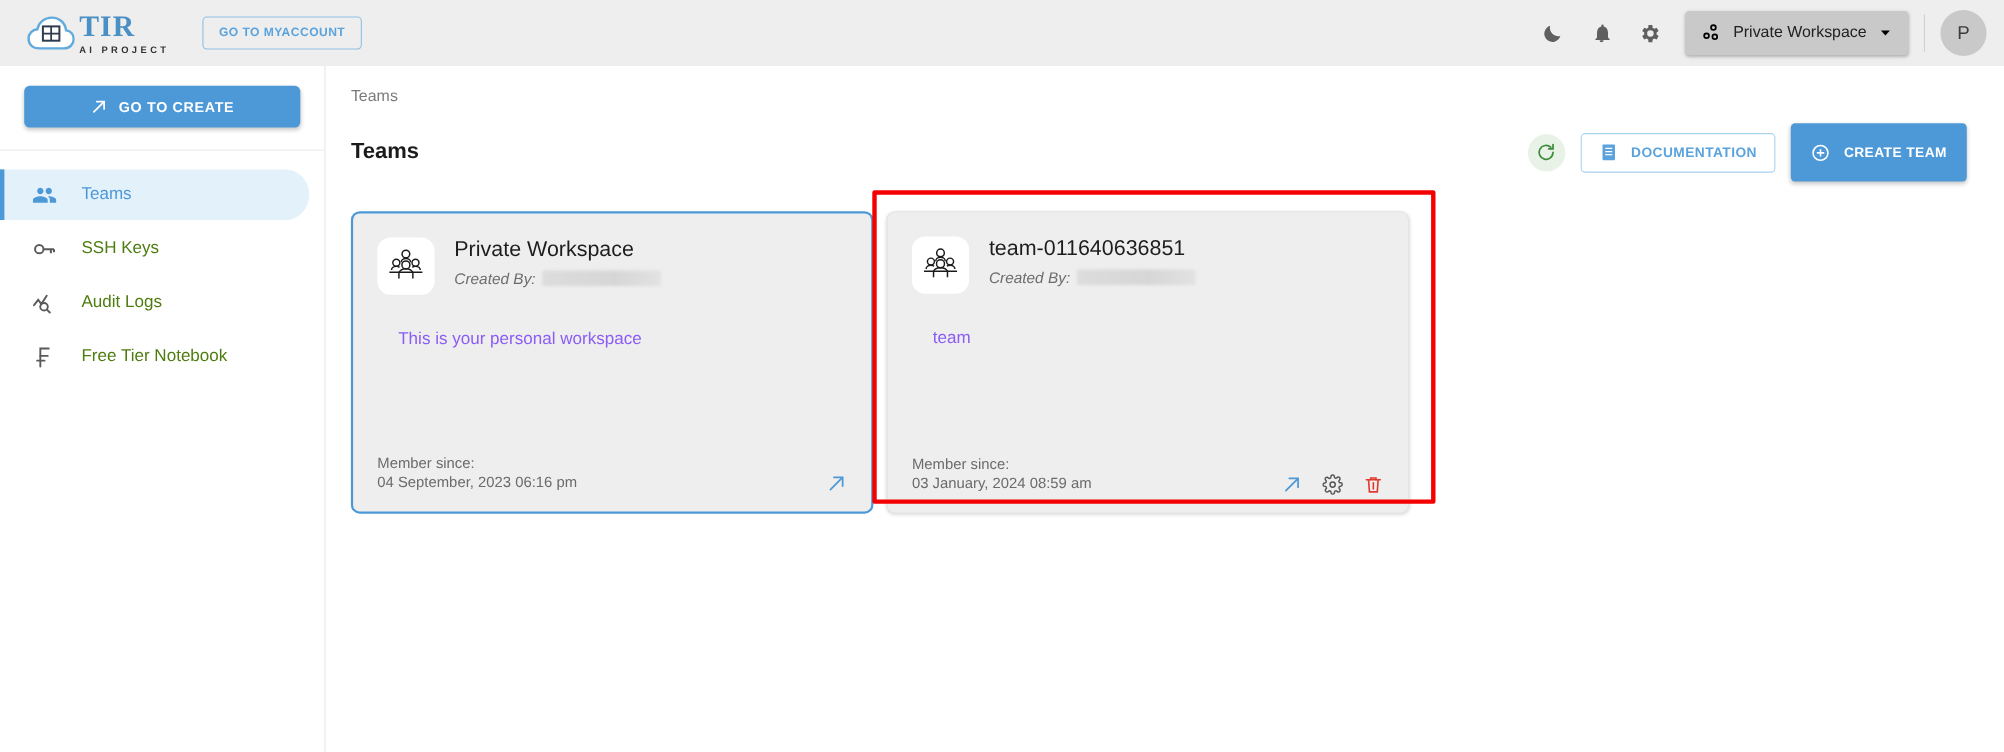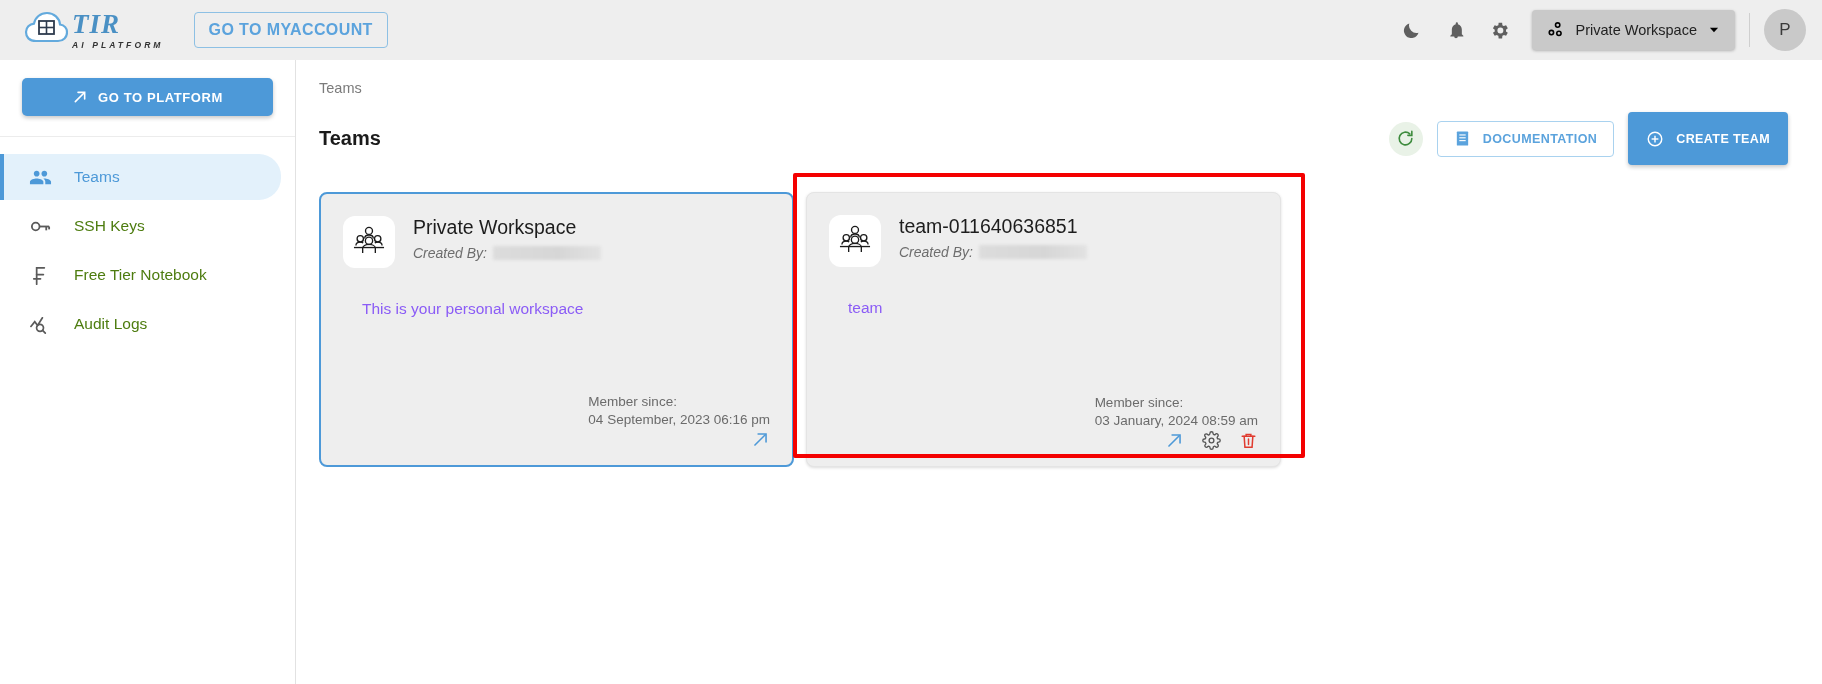--- a/index.html
+++ b/index.html
@@ -11,37 +11,37 @@
     overflow: hidden;
   }
   .app { position: relative; width: 1822px; height: 684px; background:#fff; }
 
   
   .topbar {
     position: absolute; top: 0; left: 0; width: 1822px; height: 60px;
     background: #eeeeee;
     display: flex; align-items: center;
   }
-  .logo-wrap { display: flex; align-items: flex-start; margin-left: 24px; font-style: italic; }
+  .logo-wrap { display: flex; align-items: flex-end; margin-left: 24px; }
   .logo-mark { width: 44px; height: 36px; position: relative; }
   .logo-text { margin-left: 4px; }
   .logo-tir {
     font-family: "Liberation Serif", serif;
     font-size: 27px; font-weight: bold; color: #4a90c4;
     letter-spacing: 1px; line-height: 1;
   }
   .logo-sub {
     font-size: 8.5px; font-weight: bold; color: #333;
     letter-spacing: 3.1px; margin-top: 2px;
   }
   .btn-myaccount {
     margin-left: 30px;
     border: 1px solid #8dc0e4; border-radius: 4px;
     background: transparent; color: #5ba3dd;
-    font-size: 16px; font-weight: bold; letter-spacing: .4px;
+    font-size: 11px; font-weight: bold; letter-spacing: .4px;
     padding: 8px 14px; cursor: pointer;
     font-family: "Liberation Sans", sans-serif;
   }
   .topbar-right {
     margin-left: auto; display: flex; align-items: center; height: 100%;
     padding-right: 16px;
   }
   .icon-btn {
     width: 44px; height: 44px; display: flex; align-items: center; justify-content: center;
     cursor: pointer; color: #5f5f5f;
@@ -135,21 +135,21 @@
   .created-by {
     margin-top: 7px; font-size: 14px; color: #6d6d6d; font-style: italic;
     display: flex; align-items: center; gap: 6px;
   }
   .redact {
     display: inline-block; width: 108px; height: 14px; border-radius: 2px;
     background: linear-gradient(90deg, #dcdcdc, #d6d6d6 60%, #e2e2e2);
     filter: blur(1.6px);
   }
   .card-desc { margin-top: 32px; padding-left: 19px; font-size: 15.5px; color: #8b5cf6; }
-  .card-foot { margin-top: auto; display: flex; align-items: flex-end; flex-direction: column; }
+  .card-foot { margin-top: auto; display: flex; align-items: flex-end; }
   .member-since { font-size: 13.5px; color: #6b6b6b; line-height: 1.38; }
   .card-acts { margin-left: auto; display: flex; align-items: center; gap: 18px; }
   .act { cursor: pointer; display: flex; align-items: center; justify-content: center; }
   .act.blue { color: #4d99d8; }
   .act.gray { color: #555; }
   .act.red { color: #e03b2f; }
 
   .highlight-box {
     position: absolute; pointer-events: none;
     border: 4px solid #f40000; border-radius: 2px;
@@ -166,21 +166,21 @@
       <div class="logo-mark">
         <svg width="44" height="36" viewBox="0 0 44 36">
           <path d="M12 30 C5 30 2 26 2 21 C2 16.5 5.5 13 10 12.6 C11 6.5 16.5 2 23 2 C30 2 35.5 7 36 13.5 C40.5 14.2 43 17.6 43 21.5 C43 26 39.5 30 34 30 Z" fill="#ffffff" stroke="#63aadd" stroke-width="2.2"></path>
           <rect x="15" y="10" width="15" height="13" fill="#ffffff" stroke="#2e3b4e" stroke-width="1.8"></rect>
           <line x1="22.5" y1="10" x2="22.5" y2="23" stroke="#2e3b4e" stroke-width="1.6"></line>
           <line x1="15" y1="16.5" x2="30" y2="16.5" stroke="#2e3b4e" stroke-width="1.6"></line>
         </svg>
       </div>
       <div class="logo-text">
         <div class="logo-tir">TIR</div>
-        <div class="logo-sub">AI PLATFORM</div>
+        <div class="logo-sub">AI PROJECT</div>
       </div>
     </div>
 
     <button class="btn-myaccount">GO TO MYACCOUNT</button>
 
     <div class="topbar-right">
       <div class="icon-btn">
         <span>
           <svg width="21" height="21" viewBox="0 0 24 24" fill="currentColor">
             <path d="M20 14.5A8.5 8.5 0 0 1 9.5 4 8.5 8.5 0 1 0 20 14.5z"></path>
@@ -226,21 +226,21 @@
 
   <div class="sidebar">
     <div class="sidebar-top">
       <button class="btn-project">
         <span>
           <svg width="16" height="16" viewBox="0 0 24 24" fill="none" stroke="currentColor" stroke-width="2.4" stroke-linecap="round">
             <line x1="5" y1="19" x2="18" y2="6"></line>
               <polyline points="9,5 19,5 19,15"></polyline>
           </svg>
         </span>
-        <span>GO TO PLATFORM</span>
+        <span>GO TO CREATE</span>
       </button>
     </div>
 
     <div class="nav">
       <div class="nav-item active">
         <span class="nav-ico">
           <svg width="23" height="23" viewBox="0 0 24 24" fill="currentColor">
             <path d="M16 11c1.66 0 3-1.34 3-3s-1.34-3-3-3-3 1.34-3 3 1.34 3 3 3zm-8 0c1.66 0 3-1.34 3-3S9.66 5 8 5 5 6.34 5 8s1.34 3 3 3zm0 2c-2.33 0-7 1.17-7 3.5V19h14v-2.5C15 14.17 10.33 13 8 13zm8 0c-.29 0-.62.02-.97.05 1.16.84 1.97 1.97 1.97 3.45V19h6v-2.5c0-2.33-4.67-3.5-7-3.5z"></path>
           </svg>
         </span>
@@ -255,37 +255,37 @@
             <line x1="18" y1="12" x2="18" y2="16"></line>
             <line x1="21" y1="12" x2="21" y2="15"></line>
           </svg>
         </span>
         <span>SSH Keys</span>
       </div>
 
       <div class="nav-item">
         <span class="nav-ico">
           <svg width="23" height="23" viewBox="0 0 24 24" fill="none" stroke="currentColor" stroke-width="1.8" stroke-linecap="round">
+            <polyline points="2,14 6,9 9,13 14,5"></polyline>
+            <circle cx="11.5" cy="15.5" r="3.6"></circle>
+            <line x1="14.2" y1="18.2" x2="17" y2="21"></line>
+          </svg>
+        </span>
+        <span>Audit Logs</span>
+      </div>
+
+      <div class="nav-item">
+        <span class="nav-ico">
+          <svg width="23" height="23" viewBox="0 0 24 24" fill="none" stroke="currentColor" stroke-width="1.8" stroke-linecap="round">
             <polyline points="16,4 8,4 8,21"></polyline>
             <line x1="8" y1="11" x2="15" y2="11"></line>
             <line x1="5" y1="15.5" x2="12" y2="15.5"></line>
           </svg>
         </span>
         <span>Free Tier Notebook</span>
-      </div>
-
-      <div class="nav-item">
-        <span class="nav-ico">
-          <svg width="23" height="23" viewBox="0 0 24 24" fill="none" stroke="currentColor" stroke-width="1.8" stroke-linecap="round">
-            <polyline points="2,14 6,9 9,13 14,5"></polyline>
-            <circle cx="11.5" cy="15.5" r="3.6"></circle>
-            <line x1="14.2" y1="18.2" x2="17" y2="21"></line>
-          </svg>
-        </span>
-        <span>Audit Logs</span>
       </div>
     </div>
   </div>
 
   <div class="main">
     <div class="breadcrumb">Teams</div>
 
     <div class="page-head">
       <div class="page-title">Teams</div>
       <div class="head-actions">

